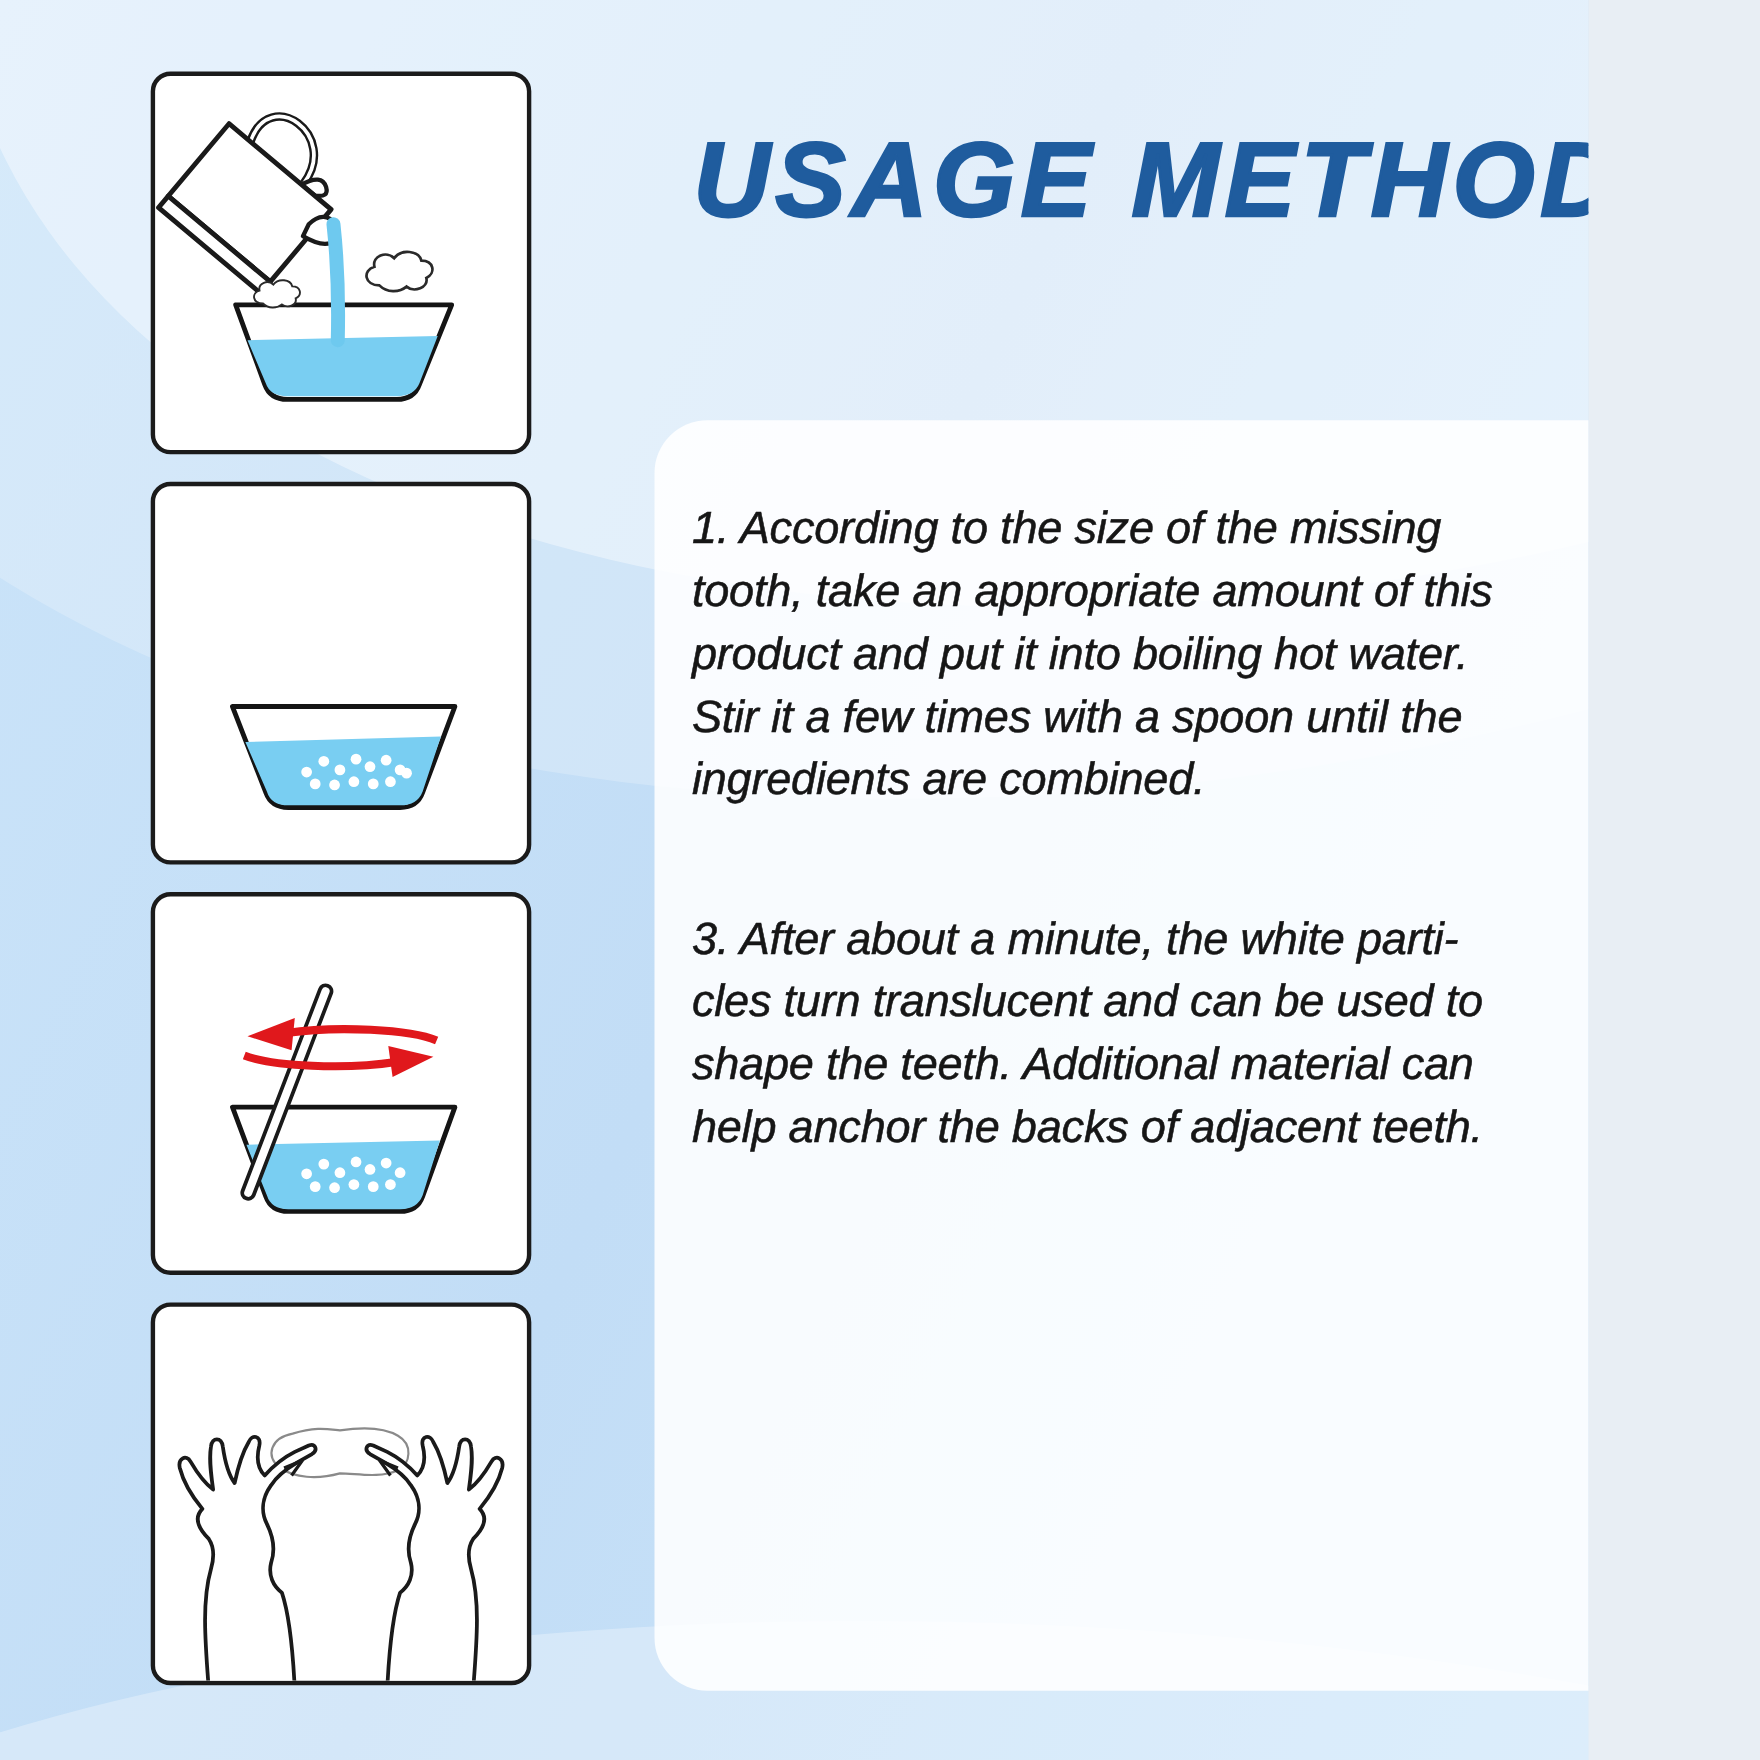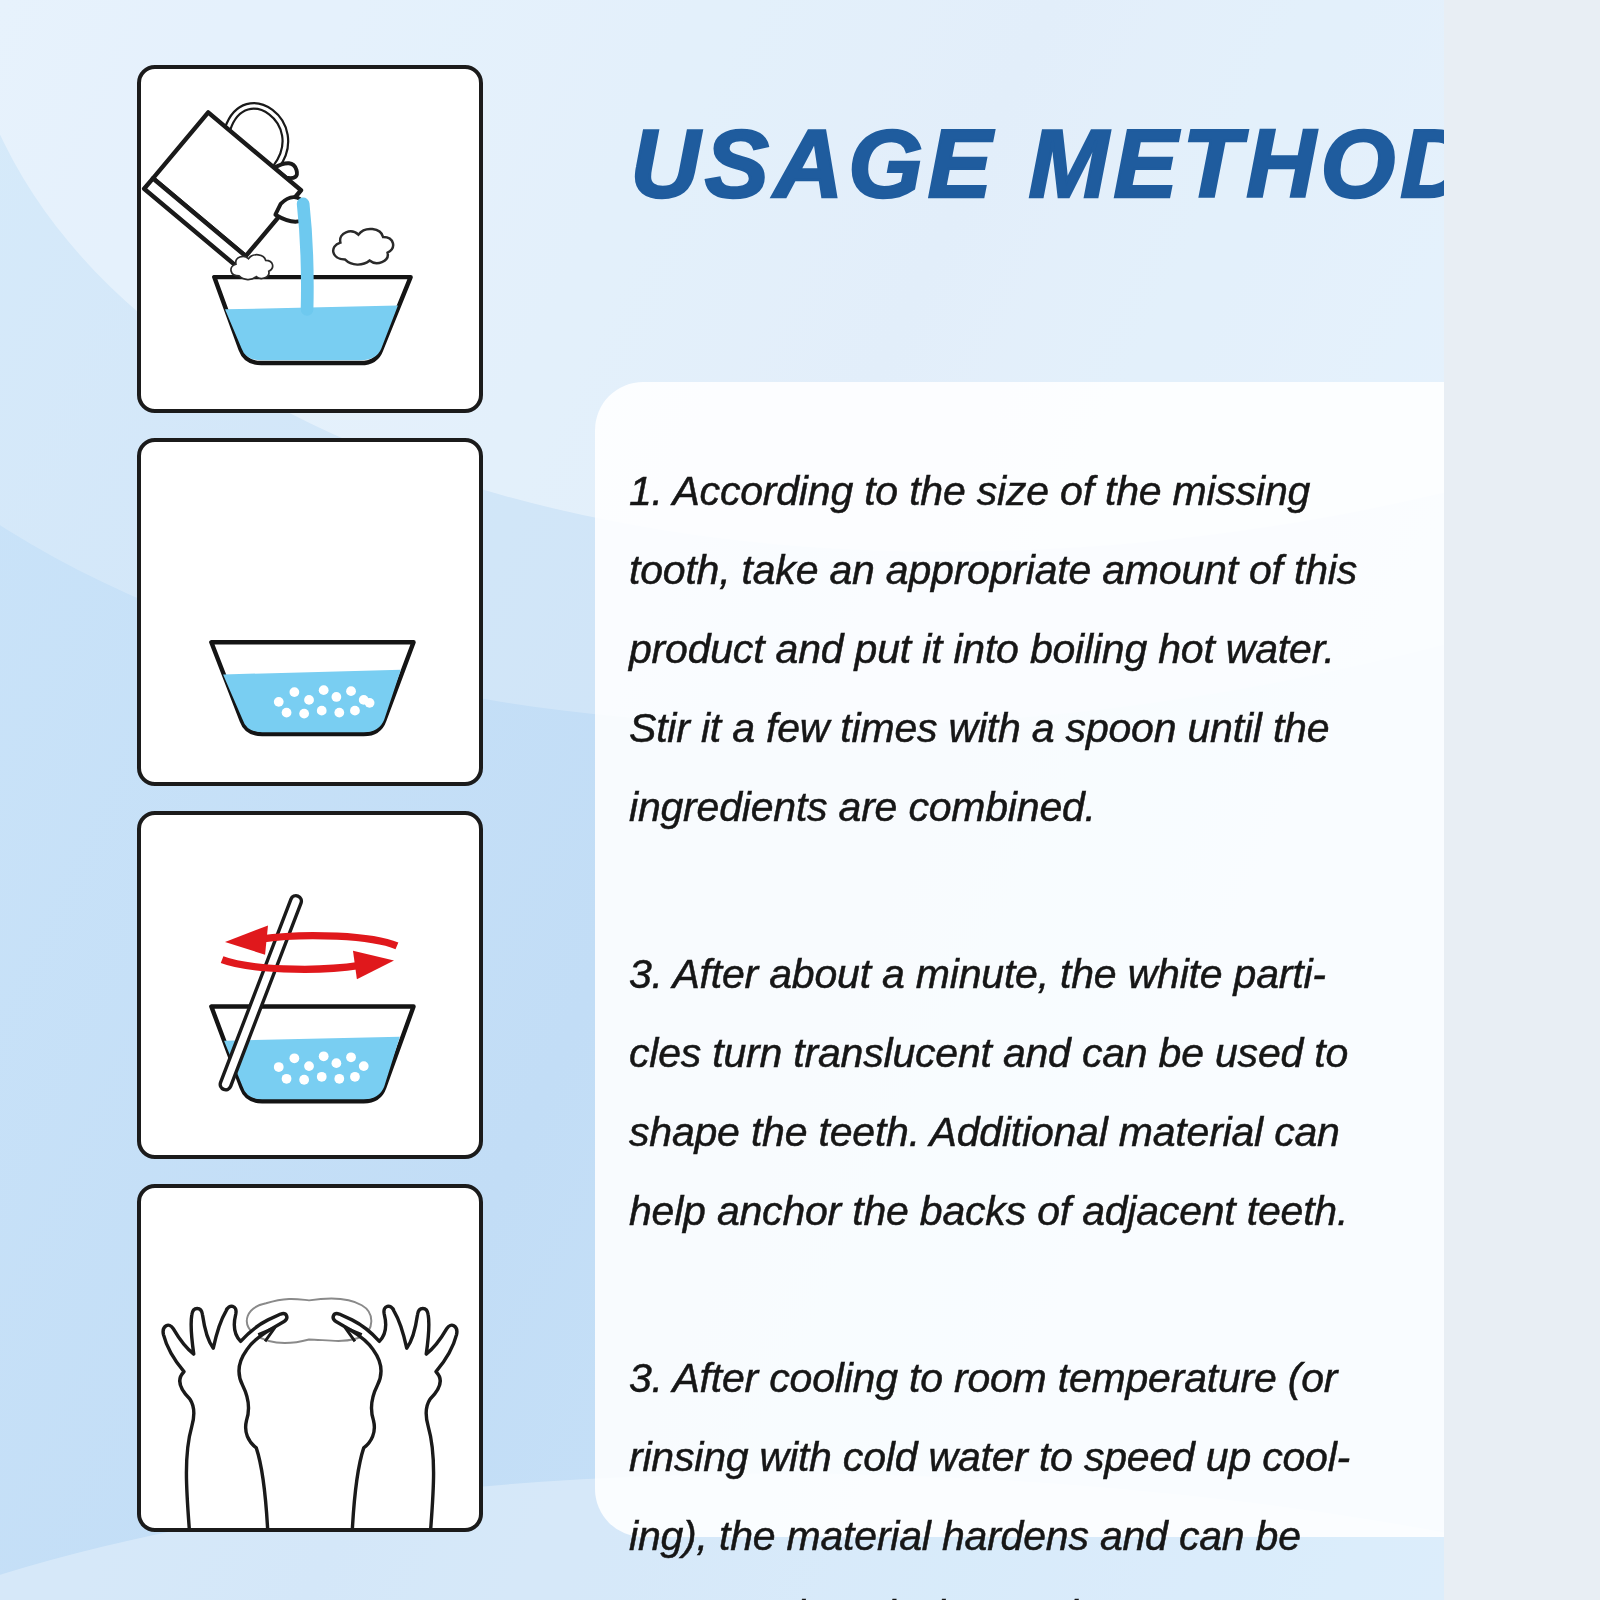--- a/index.html
+++ b/index.html
@@ -25,21 +25,21 @@
     position:absolute;left:595px;top:116px;width:915px;margin:0;
     text-align:center;font-size:96px;font-weight:bold;letter-spacing:5px;line-height:1;
     color:#1f5c9e;-webkit-text-stroke:2.5px #1f5c9e;white-space:nowrap;
   }
   .panel{
     position:absolute;left:595px;top:382px;width:915px;height:1155px;
     background:rgba(255,255,255,.88);border-radius:48px;box-sizing:border-box;
     padding:70px 34px 0 34px;
   }
   .step{
-    margin:0 0 88px 0;font-size:41px;line-height:79px;color:#161616;
+    margin:0 0 88px 0;font-size:41px;line-height:57px;color:#161616;
     letter-spacing:-0.2px;white-space:pre-line;-webkit-text-stroke:.5px #161616;
   }
 </style>
 </head>
 <body>
 
 <div class="poster">
 
   <div class="wave wave-a"></div>
   <div class="wave wave-b"></div>
@@ -149,19 +149,15 @@
   <div class="panel">
     <p class="step">1. According to the size of the missing
 tooth, take an appropriate amount of this
 product and put it into boiling hot water.
 Stir it a few times with a spoon until the
 ingredients are combined.</p>
     <p class="step">3. After about a minute, the white parti-
 cles turn translucent and can be used to
 shape the teeth. Additional material can
 help anchor the backs of adjacent teeth.</p>
-    <p class="step">3. After cooling to room temperature (or
-rinsing with cold water to speed up cool-
-ing), the material hardens and can be
-worn on the missing tooth.</p>
   </div>
 
 </div>
 
 </body></html>

